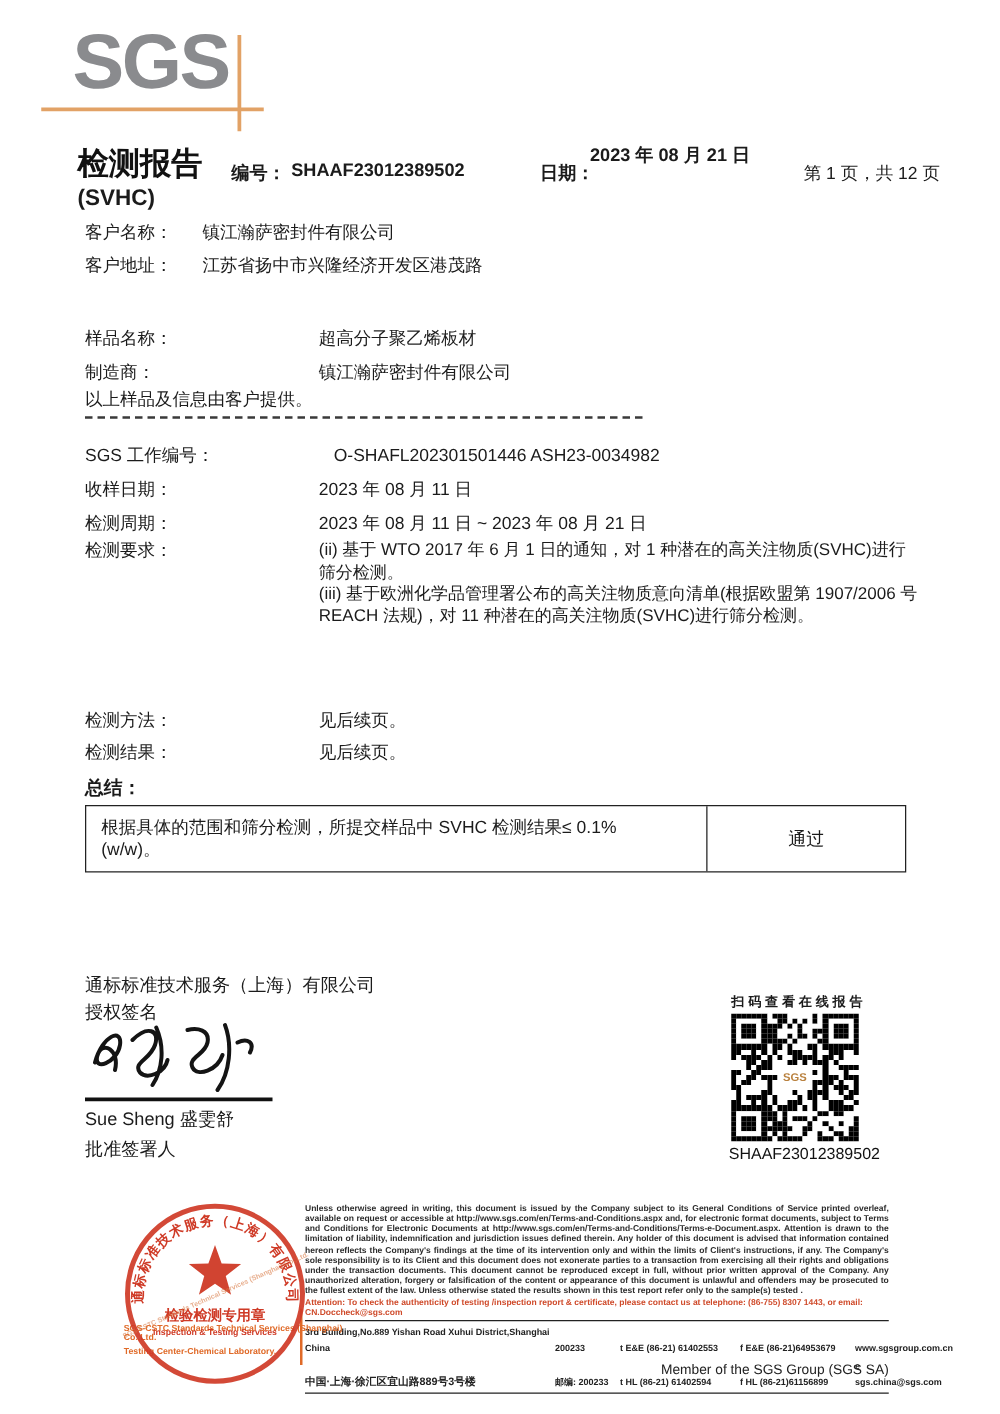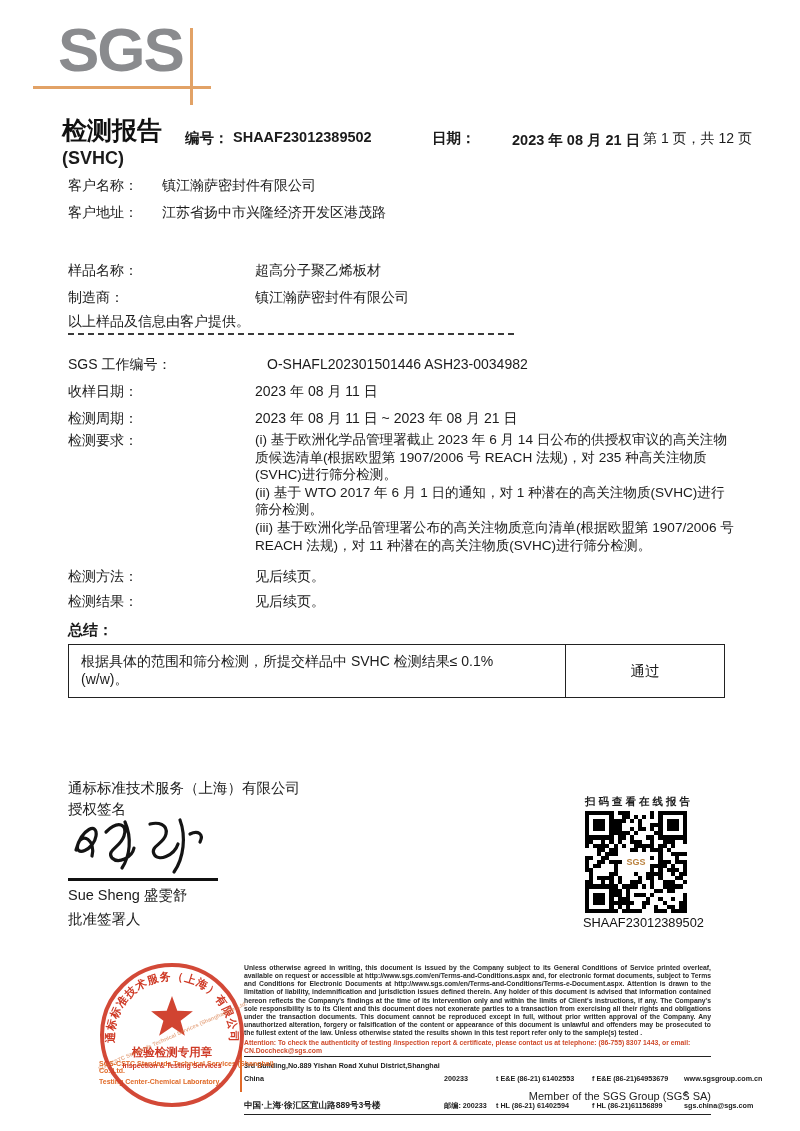--- a/index.html
+++ b/index.html
@@ -15,21 +15,21 @@
   .logo-hline{left:33px;top:86px;width:178px;height:3px;background:#e2a266;}
   .logo-vline{left:190px;top:28px;width:3px;height:77px;background:#e2a266;}
   
   .rpt-title{left:62px;top:114px;font-size:25px;font-weight:bold;color:#111;}
   .rpt-sub{left:62px;top:148px;font-size:18px;font-weight:bold;}
   .hdr-lbl{font-weight:bold;font-size:14.5px;}
   .hdr-val{font-size:14.5px;font-weight:600;}
   .no-lbl{left:185px;top:129px;}
   .no-val{left:233px;top:129px;}
   .dt-lbl{left:432px;top:129px;}
-  .dt-val{left:472px;top:131px;margin-left:40px;}
+  .dt-val{left:472px;top:115px;}
   .pg-val{left:643px;top:130px;font-size:14px;}
   
   .row{position:absolute;left:68px;display:flex;font-size:14px;line-height:18px;}
   .row .lbl{flex:none;}
   .lbl-sm{width:94px;}
   .lbl-lg{width:187px;}
   .val{white-space:pre-wrap;}
   .req-block{position:absolute;left:255px;top:431px;width:483px;
              font-size:13.6px;line-height:17.6px;}
   .req-block div{margin:0;}
@@ -108,42 +108,41 @@
 </div>
 
 <div class="row" style="top:261px;">
   <span class="lbl lbl-lg">样品名称：</span>
   <span class="val">超高分子聚乙烯板材</span>
 </div>
 <div class="row" style="top:288px;">
   <span class="lbl lbl-lg">制造商：</span>
   <span class="val">镇江瀚萨密封件有限公司</span>
 </div>
-<div class="row" style="top:312px;">
+<div class="row" style="top:312px;font-family:Liberation Mono, monospace;">
   <span class="val">以上样品及信息由客户提供。</span>
 </div>
 <div class="abs dashed-sep"></div>
 
 <div class="row" style="top:355px;gap:12px;">
   <span class="lbl lbl-lg">SGS 工作编号：</span>
   <span class="val">O-SHAFL202301501446 ASH23-0034982</span>
 </div>
 <div class="row" style="top:382px;">
   <span class="lbl lbl-lg">收样日期：</span>
   <span class="val">2023 年 08 月 11 日</span>
 </div>
 <div class="row" style="top:409px;">
   <span class="lbl lbl-lg">检测周期：</span>
   <span class="val">2023 年 08 月 11 日 ~ 2023 年 08 月 21 日</span>
 </div>
 <div class="row" style="top:431px;">
   <span class="lbl lbl-lg">检测要求：</span>
 </div>
 <div class="req-block">
-  <div>(i) 基于欧洲化学品管理署截止 2023 年 6 月 14 日公布的供授权审议的高关注物质候选清单(根据欧盟第 1907/2006 号 REACH 法规)，对 235 种高关注物质(SVHC)进行筛分检测。</div>
   <div>(ii) 基于 WTO 2017 年 6 月 1 日的通知，对 1 种潜在的高关注物质(SVHC)进行筛分检测。</div>
   <div>(iii) 基于欧洲化学品管理署公布的高关注物质意向清单(根据欧盟第 1907/2006 号 REACH 法规)，对 11 种潜在的高关注物质(SVHC)进行筛分检测。</div>
 </div>
 <div class="row" style="top:567px;">
   <span class="lbl lbl-lg">检测方法：</span>
   <span class="val">见后续页。</span>
 </div>
 <div class="row" style="top:592px;">
   <span class="lbl lbl-lg">检测结果：</span>
   <span class="val">见后续页。</span>

